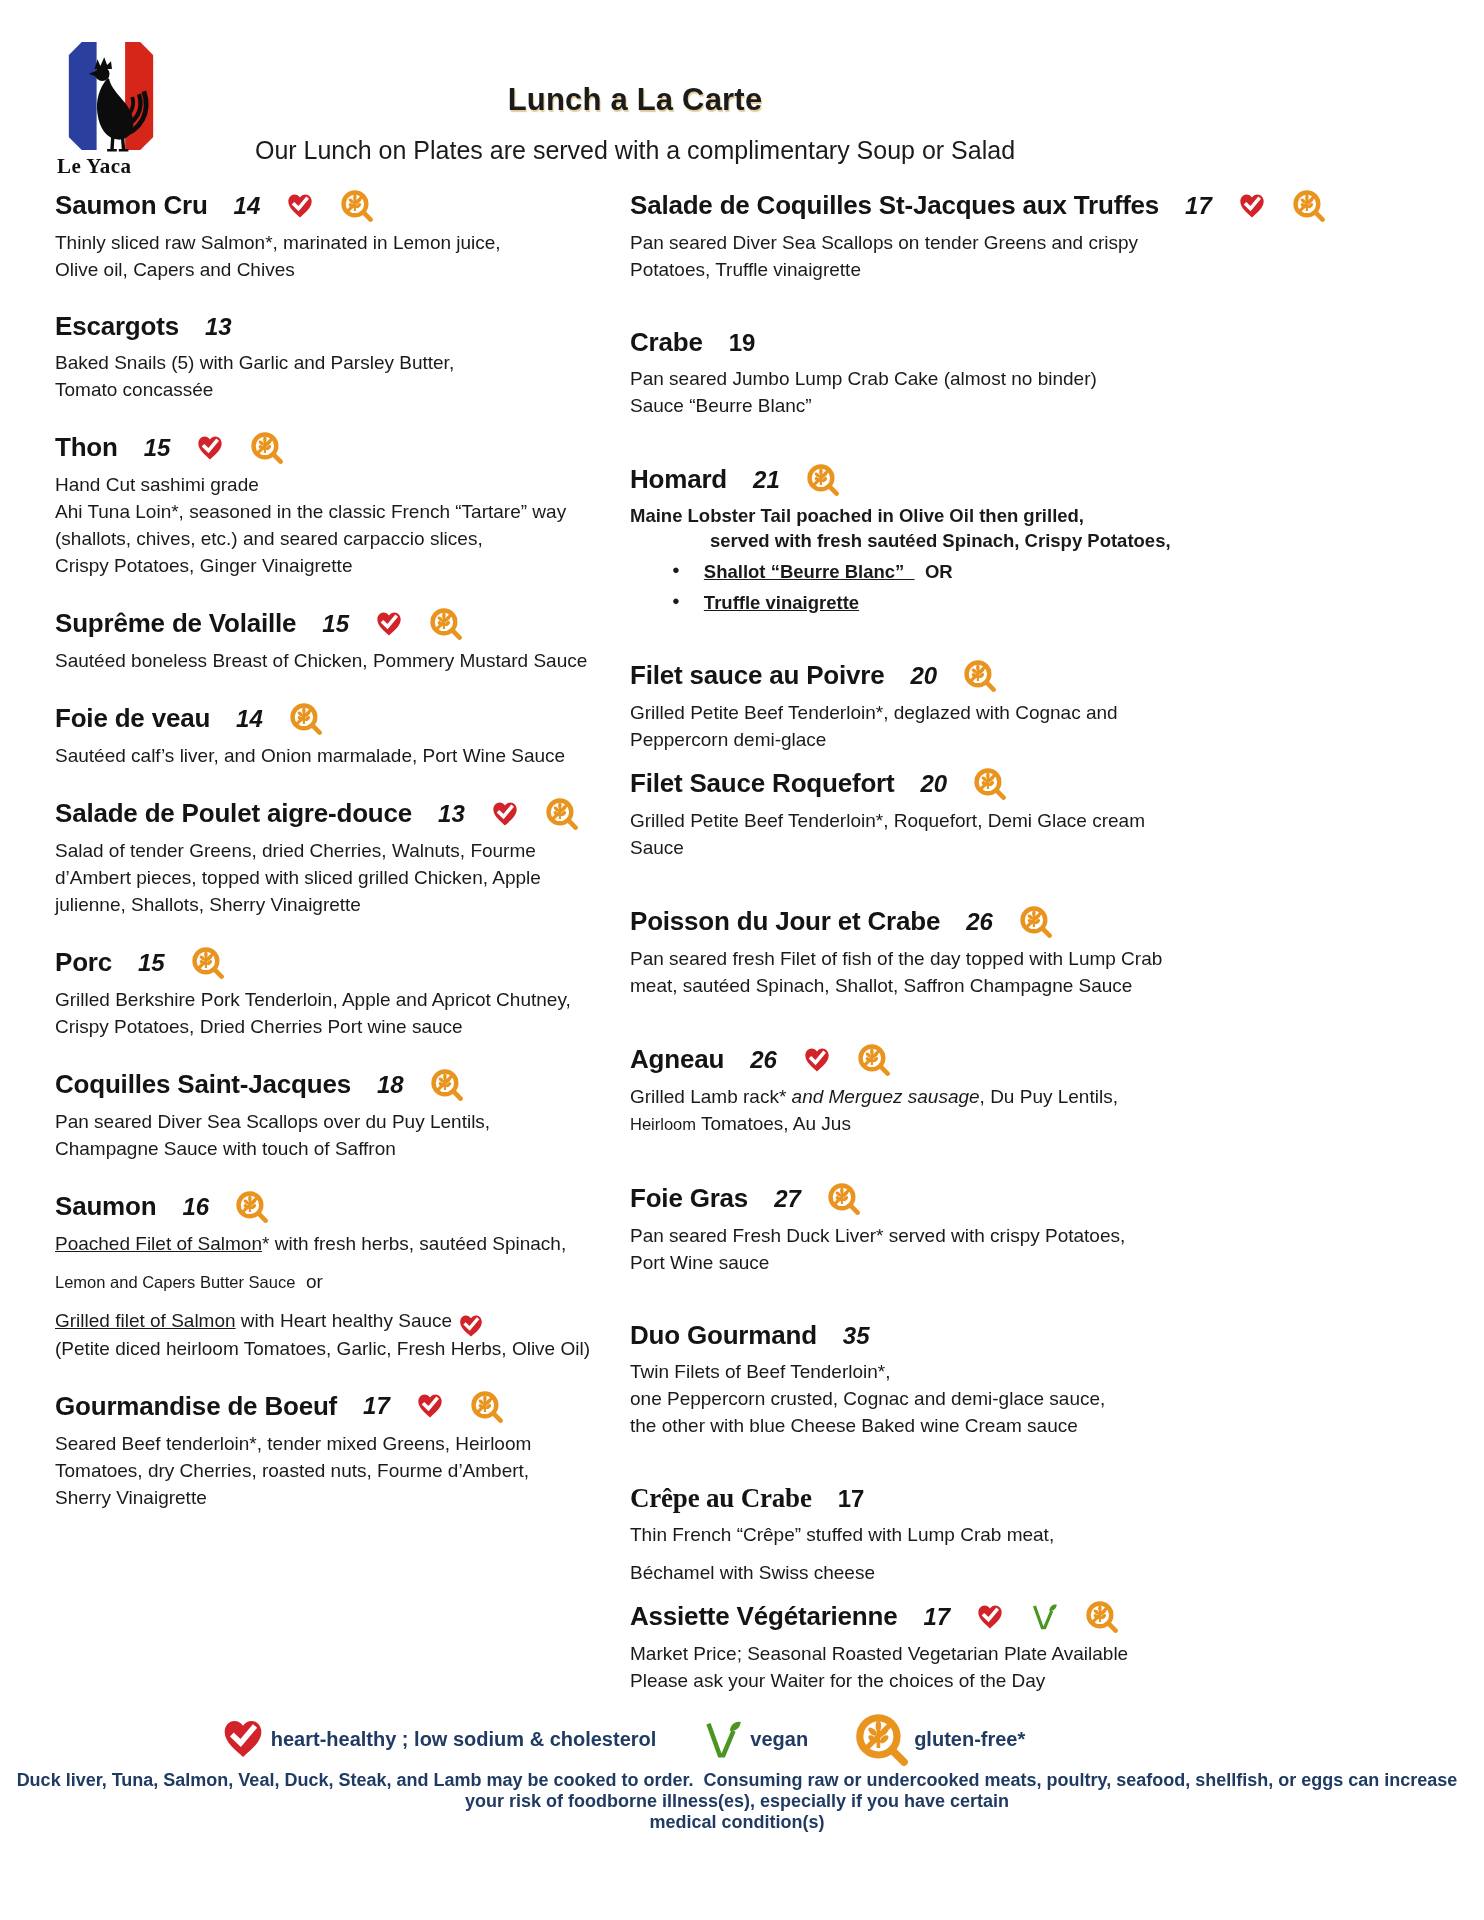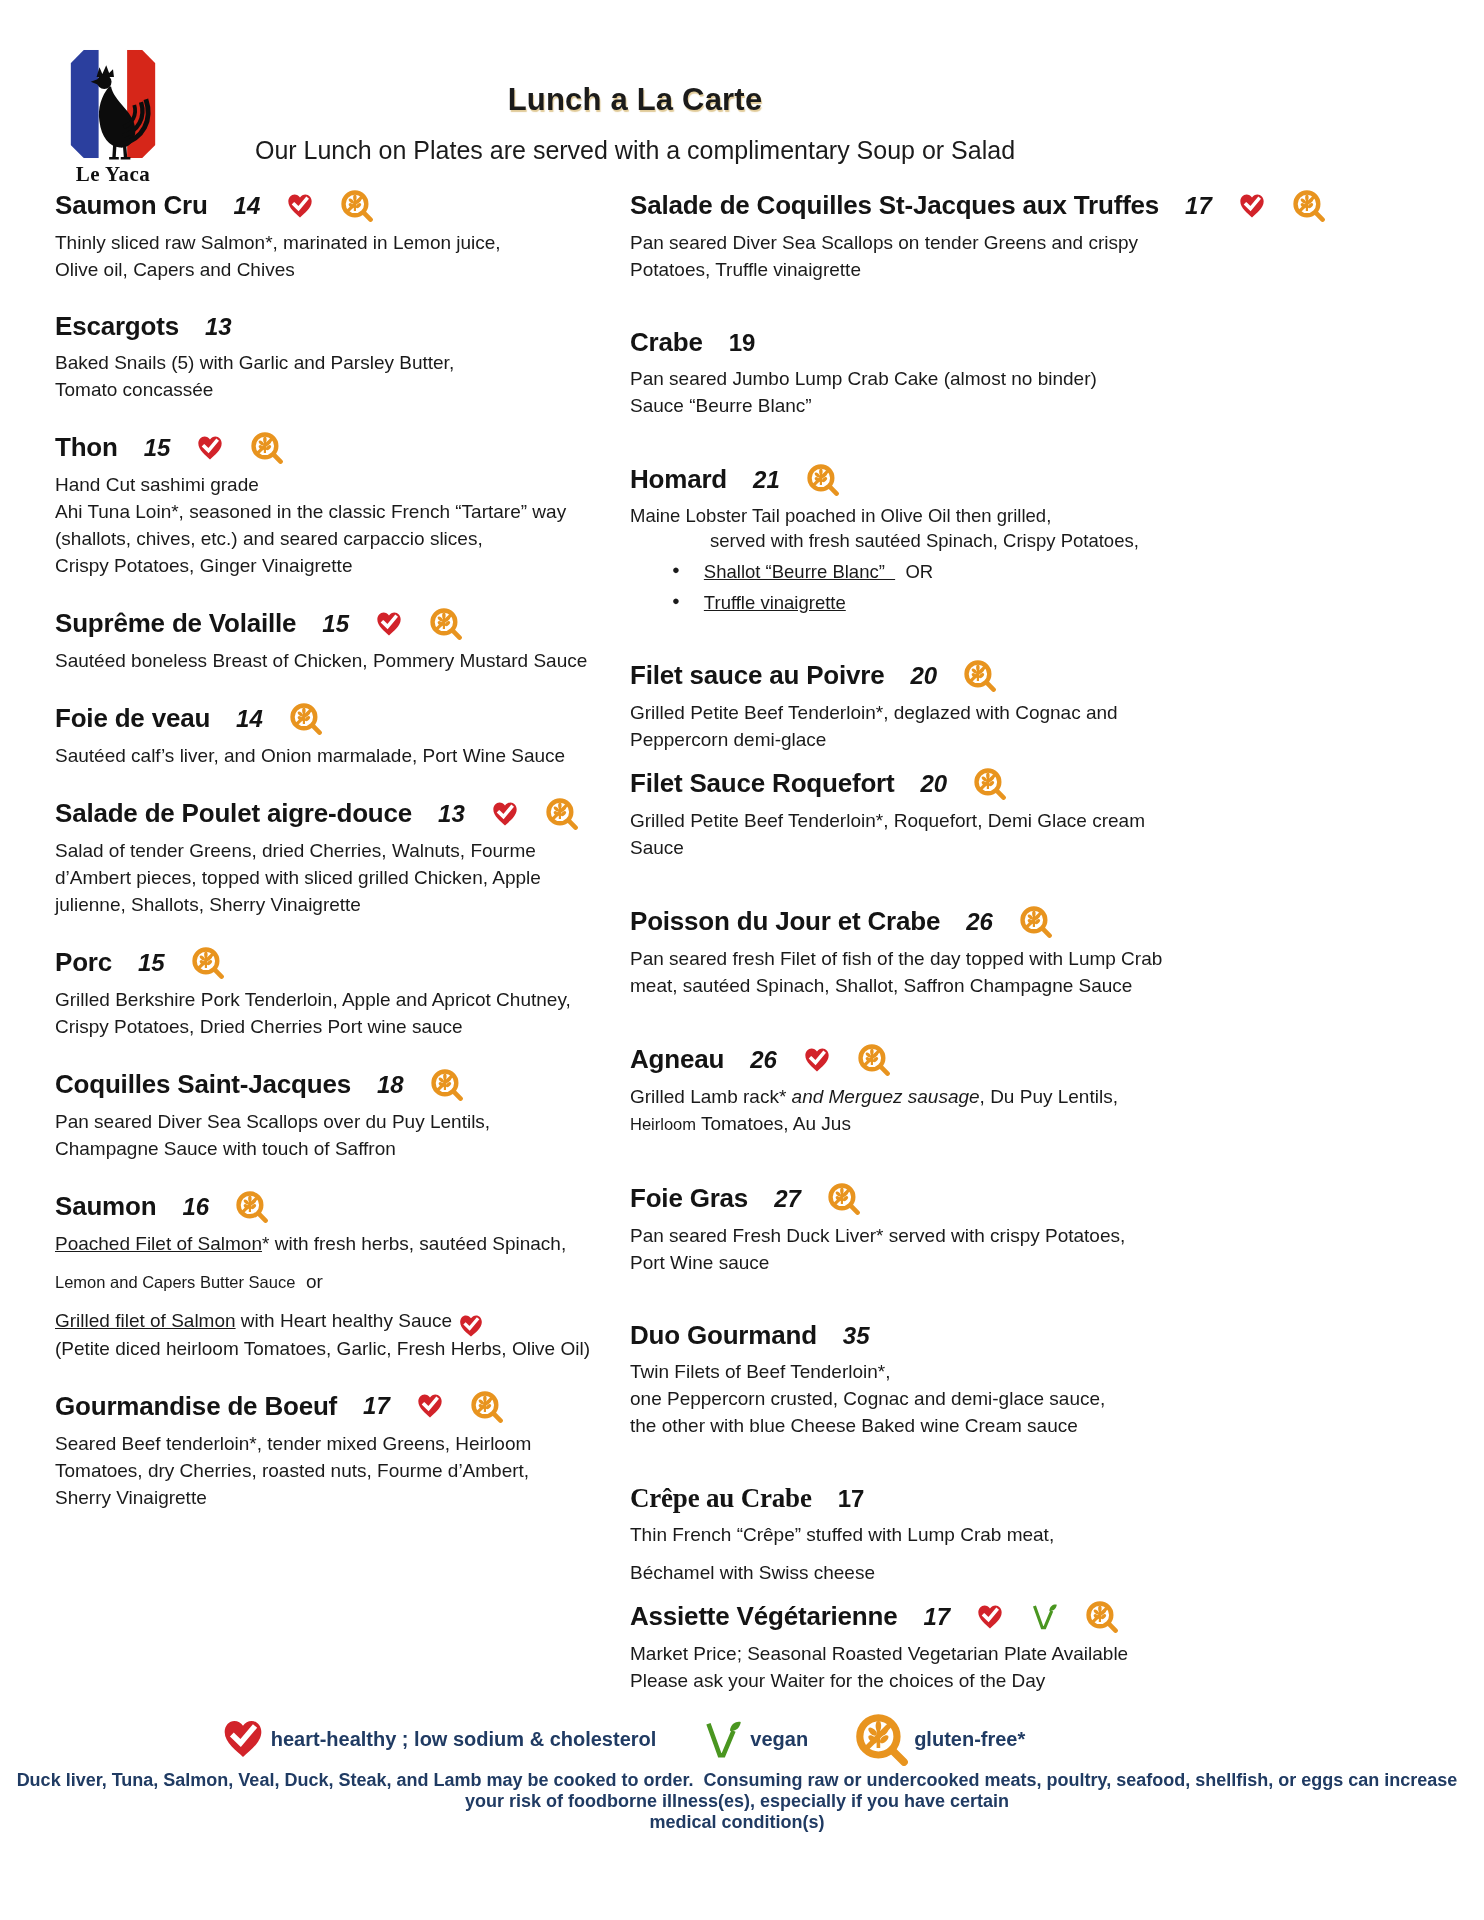--- a/index.html
+++ b/index.html
@@ -4,21 +4,21 @@
 <style>
   * { margin:0; padding:0; box-sizing:border-box; }
   :root { --heart-red:#d2232a; --gf-orange:#e8941f; --vegan-green:#4a9620; --navy:#203b63; }
   html,body { background:#fff; }
   body { width:1484px; height:1920px; position:relative; overflow:hidden;
          font-family:"Liberation Sans", sans-serif; color:#141414; }
   .page { position:absolute; inset:0; padding:30px 0 0 55px; }
 
   
   .header { position:relative; width:1160px; }
-  .logo { position:absolute; left:2px; top:16px; width:112px; text-align:center; }
+  .logo { position:absolute; left:2px; top:8px; width:112px; }
   .logo-text { font-family:"Liberation Serif", serif; font-weight:bold; font-size:21px;
                margin-top:-6px; letter-spacing:.5px; color:#101010; }
   .header-text { width:1160px; text-align:center; padding-top:52px; }
   .title { font-size:31px; font-weight:700; color:#1b1b1b; letter-spacing:.2px;
            text-shadow:1px 2px 1px rgba(200,160,70,.55); }
   .subtitle { font-size:25px; margin-top:18px; color:#1b1b1b; }
 
   
   .columns { display:flex; align-items:flex-start; margin-top:24px; }
   .col-left  { width:575px; flex:none; }
@@ -31,21 +31,21 @@
   .item-head { display:flex; align-items:center; gap:26px; white-space:nowrap; font-weight:700; }
   .item-name { font-size:26px; letter-spacing:-0.2px; }
   .item-name.serif { font-family:"Liberation Serif", serif; font-size:27px; }
   .item-price { font-size:24px; font-style:italic; }
   .item-price.upright { font-style:normal; }
   .icon { display:inline-flex; align-items:center; }
   .icon svg { display:block; }
 
   .desc { margin-top:7px; font-size:19px; line-height:27px; color:#1a1a1a; }
   .desc-line.gap { margin-top:11px; }
-  .desc-line.bold { font-weight:400; font-size:18.5px; line-height:25px; }
+  .desc-line.bold { font-weight:700; font-size:18.5px; line-height:25px; }
   .desc-line.indent { padding-left:80px; }
   .desc-line.bullet { padding-left:42px; display:flex; align-items:flex-start; margin-top:6px; }
   .desc-line.bullet::before { content:"\25CF"; font-size:13px; margin-right:24px; position:relative; top:-2px; }
   .seg.u { text-decoration:underline; }
   .seg.i { font-style:italic; }
   .seg.sm { font-size:16.5px;text-align:right; }
   .desc .icon { vertical-align:middle; margin-left:6px; position:relative; top:4px; display:inline-flex; }
 
   
   .footer { position:absolute; left:0; top:1712px; width:1484px; }

